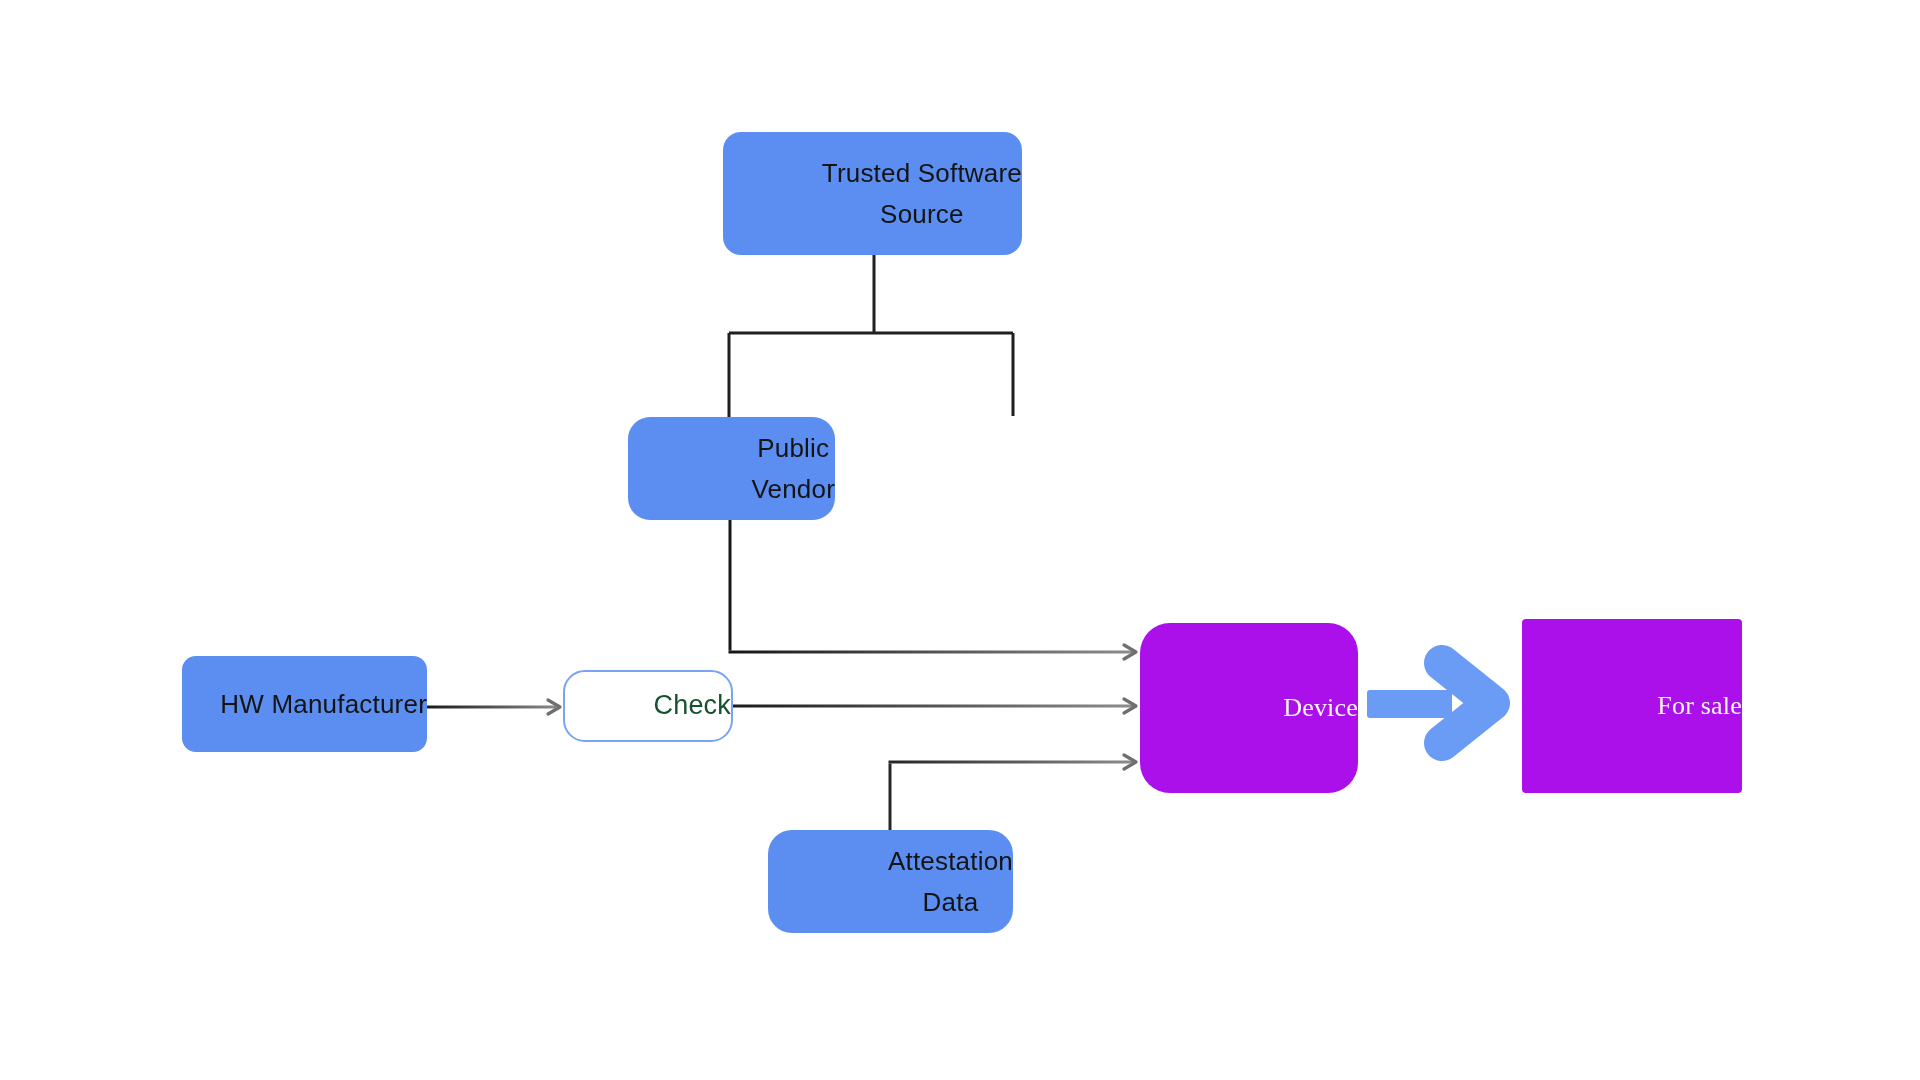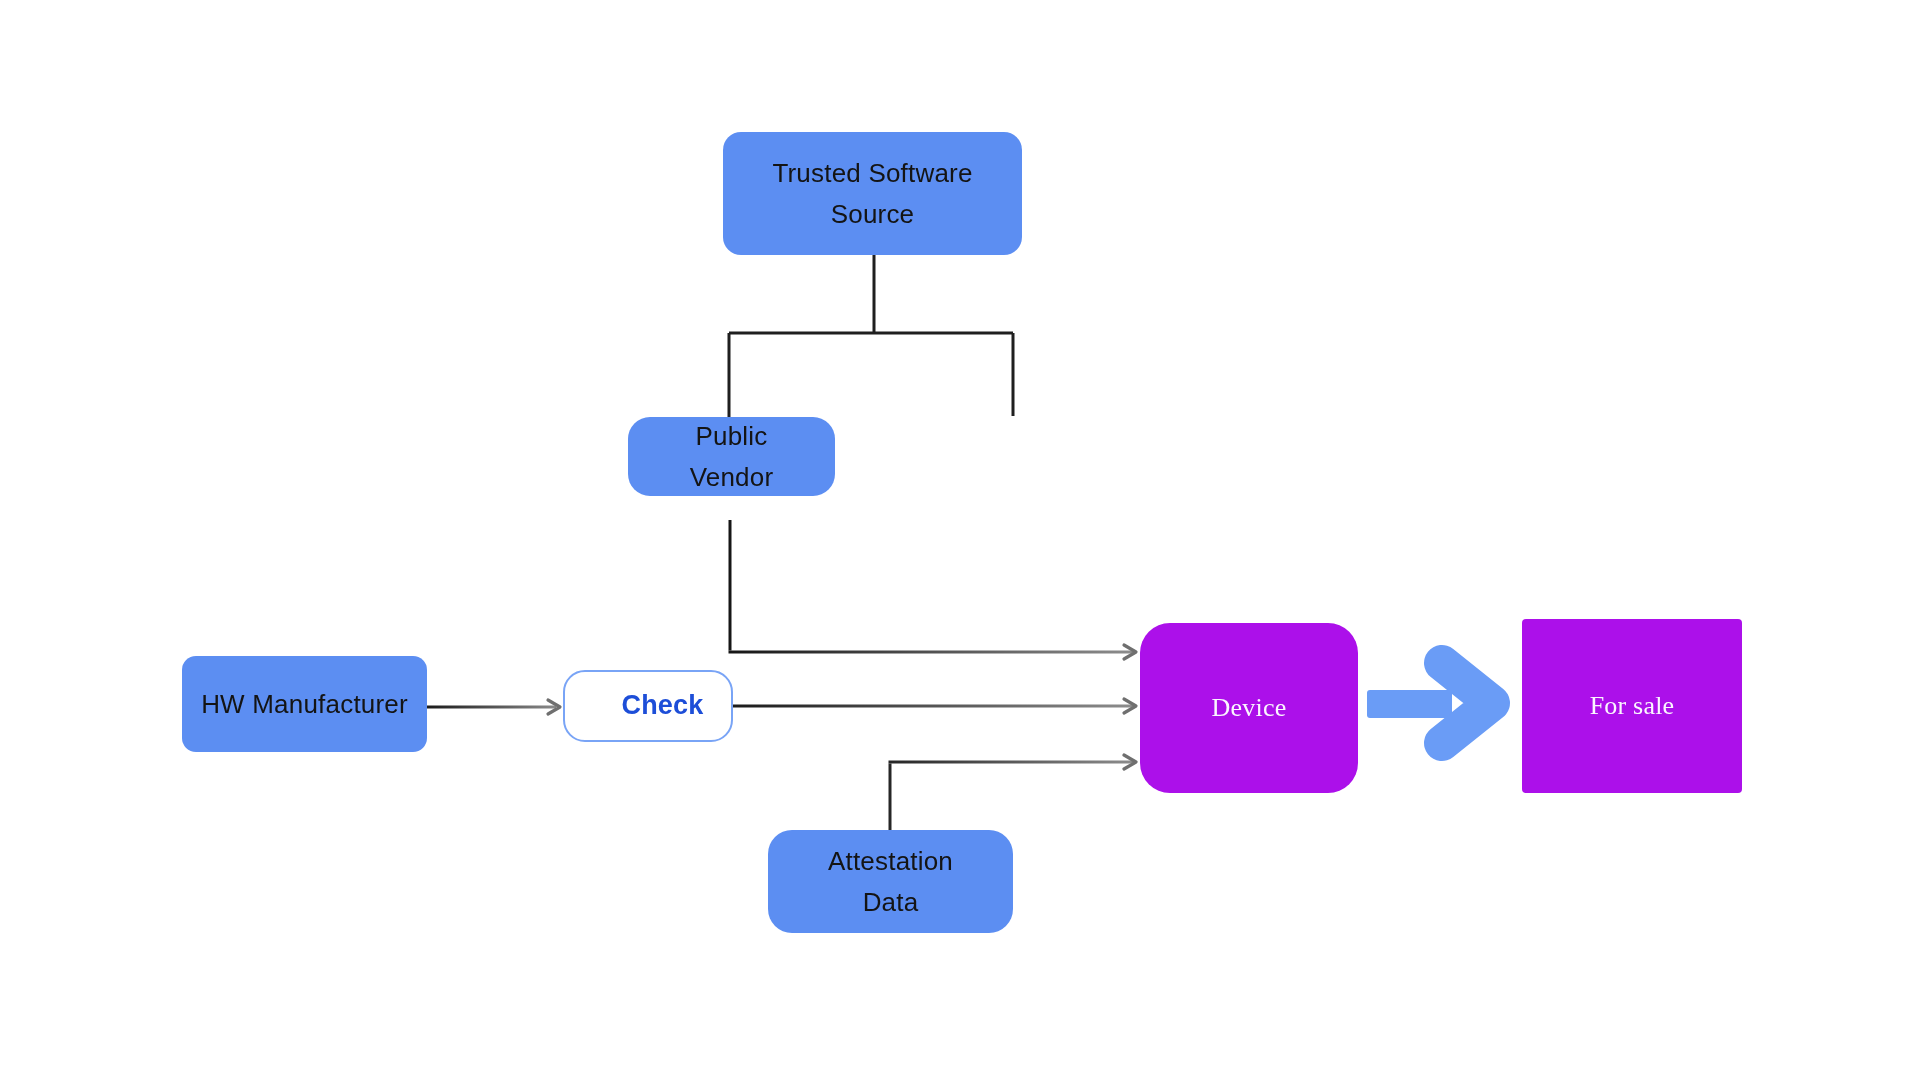--- a/index.html
+++ b/index.html
@@ -6,41 +6,41 @@
   #canvas{
     position:relative;
     width:1920px;height:1080px;
     background:#ffffff;
     font-family:"Liberation Sans","DejaVu Sans",sans-serif;
     overflow:hidden;
   }
   #edges{position:absolute;left:0;top:0;width:1920px;height:1080px;}
   .node{
     position:absolute;
-    display:flex;align-items:center;justify-content:center;
+    display:flex;align-items:center;justify-content:flex-end;
     text-align:center;
     box-sizing:border-box;
   }
   .node .label{
     white-space:pre-line;
     font-size:26px;
     line-height:1.55;
     letter-spacing:0.2px;
     color:#141414;
   }
   .node.blue{background:#5C8EF2;}
   .node.purple{background:#AC10EA;font-family:Liberation Serif, serif;}
   .node.purple .label{color:#FAF6FE;}
   .node.outline{
     background:#ffffff;
     border:2px solid #79A4F6;
   }
   .node.outline .label{
-    color:#1d4ed8;
-    font-weight:700;
+    color:#14532d;
+    font-weight:400;
     font-size:27px;
     margin-left:29px;
   }
 </style>
 </head>
 <body>
 
 <div id="canvas">
 
   <svg id="edges" viewBox="0 0 1920 1080">
@@ -83,21 +83,21 @@
       <rect x="1367" y="690" width="85" height="28" rx="3" fill="#6A9CF6"></rect>
       <polyline points="1442,663 1492,703 1442,743" fill="none" stroke="#6A9CF6" stroke-width="36" stroke-linecap="round" stroke-linejoin="round"></polyline>
     </g>
   </svg>
 
   <div class="node blue" style="left:723px;top:132px;width:299px;height:123px;border-radius:18px">
     <span class="label">Trusted Software
 Source</span>
   </div>
 
-  <div class="node blue" style="left:628px;top:417px;width:207px;height:79px;border-radius:22px">
+  <div class="node blue" style="left:628px;top:417px;width:207px;height:103px;border-radius:22px">
     <span class="label">Public
 Vendor</span>
   </div>
 
 
   <div class="node blue" style="left:182px;top:656px;width:245px;height:96px;border-radius:14px">
     <span class="label">HW Manufacturer</span>
   </div>
 
   <div class="node outline" style="left:563px;top:670px;width:170px;height:72px;border-radius:22px">

